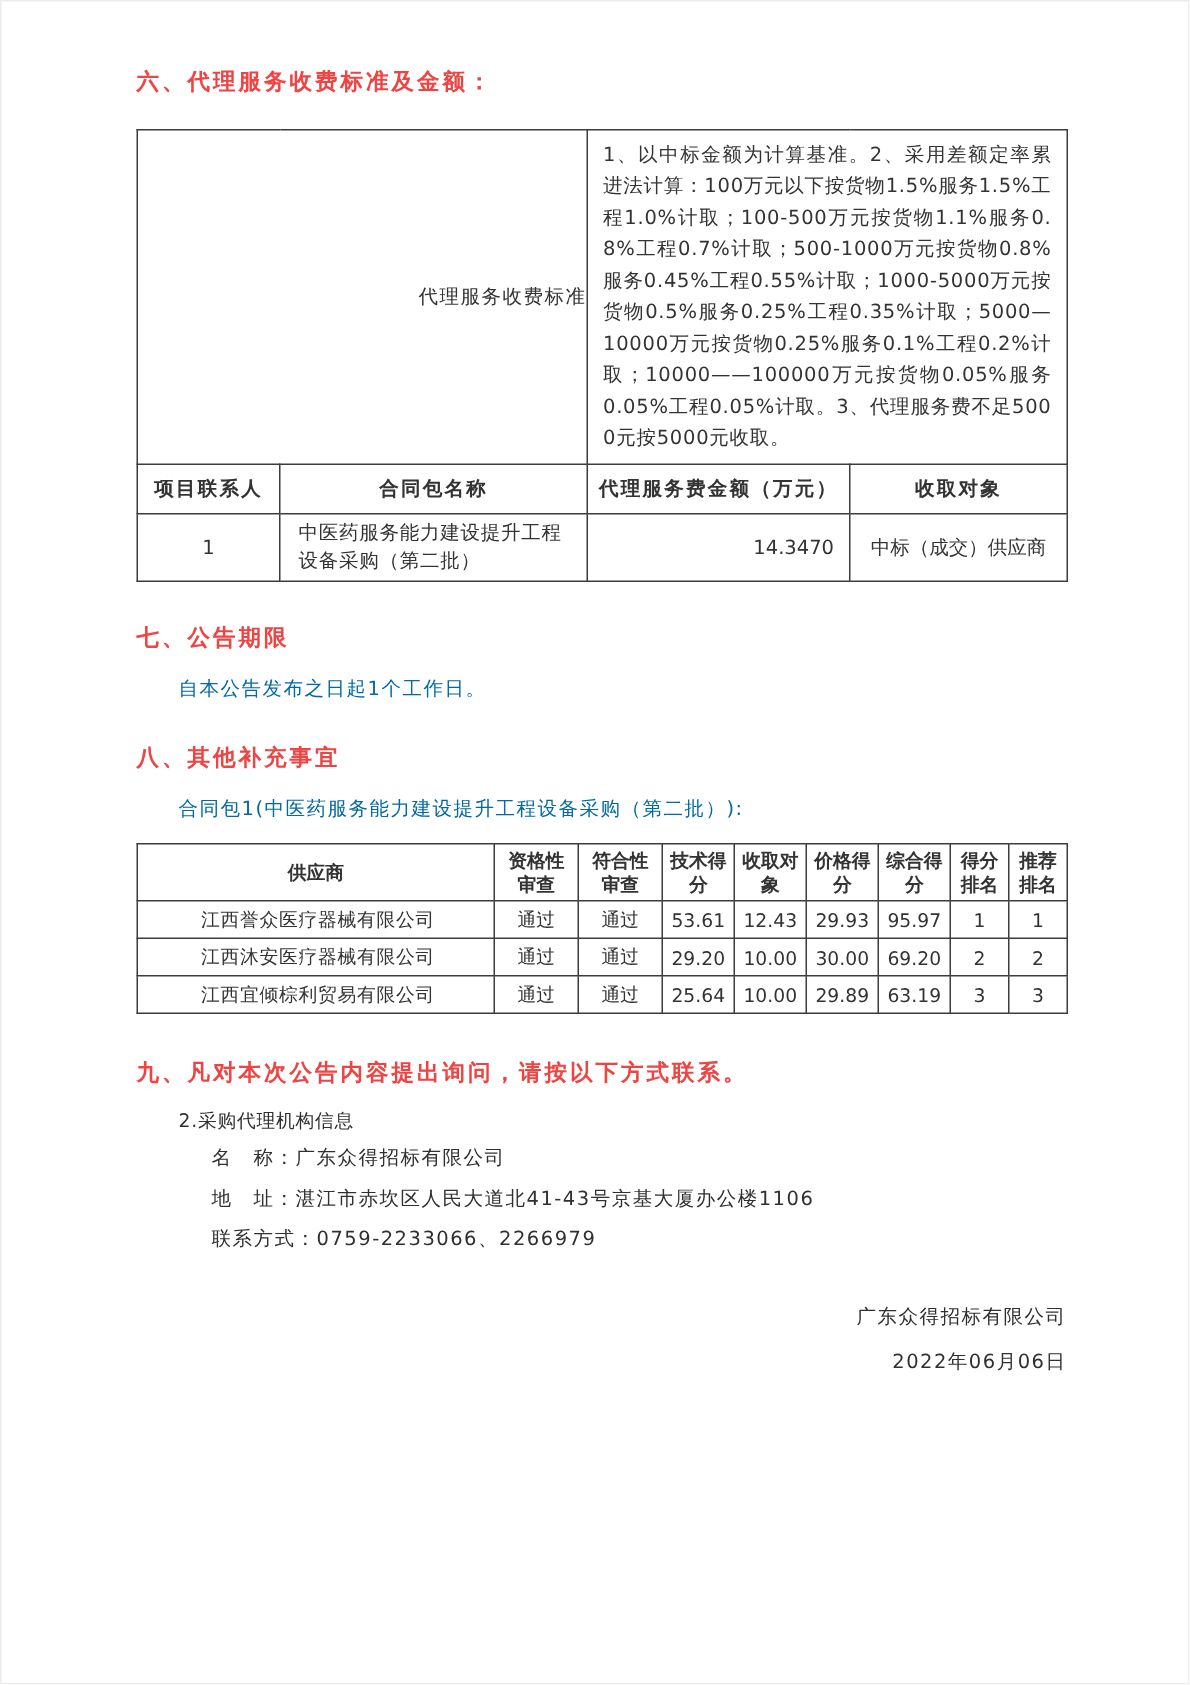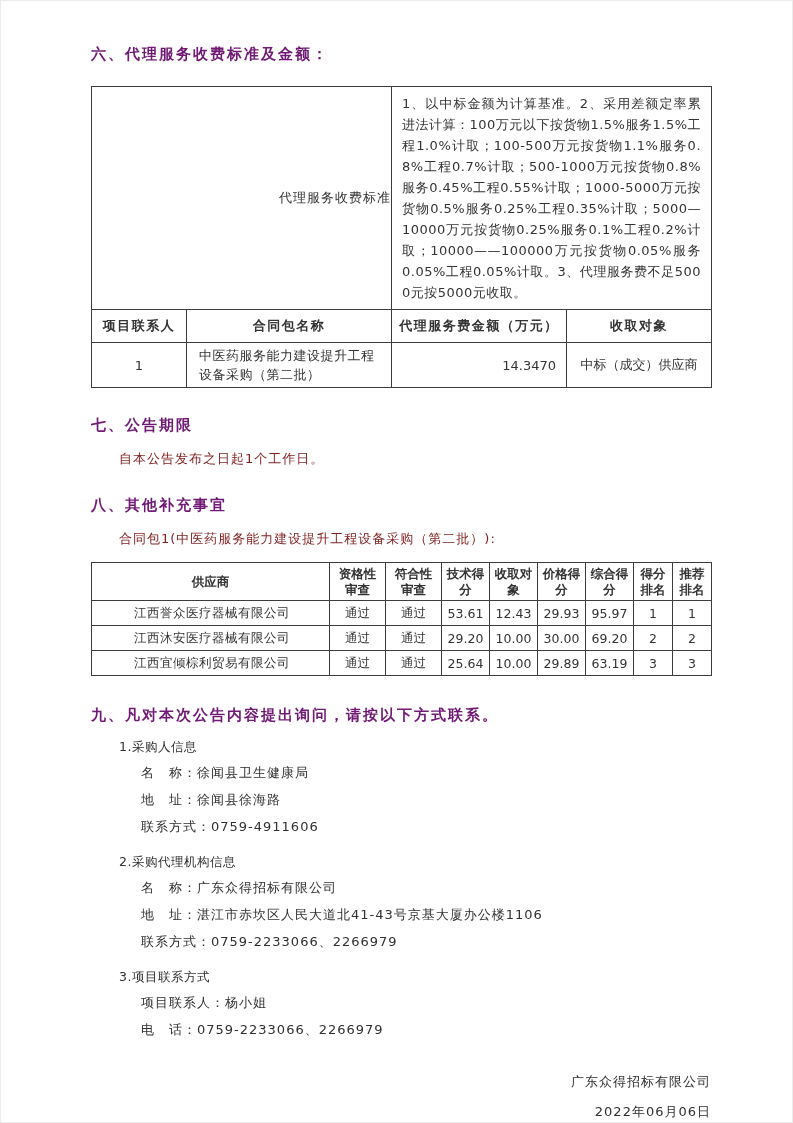--- a/index.html
+++ b/index.html
@@ -15,30 +15,30 @@
   }
   .content {
     position:absolute;
     left:90px; top:0;
     width:620px;
   }
   .sec-heading {
     font-size:15px;
     font-weight:bold;
     letter-spacing:2px;
-    color:#701a75;
+    color:#ef4444;
   }
   #h6 { margin-top:44px; }
   #h7 { margin-top:28px; }
   #h8 { margin-top:28px; }
   #h9 { margin-top:30px; }
   .body-text {
     font-size:13px;
     letter-spacing:1px;
-    color:#7f1d1d;
+    color:#0369a1;
   }
   .indent-1 { padding-left:28px; }
   .para { margin-top:15px; }
 
   table {
     border-collapse:collapse;
     table-layout:fixed;
     width:620px;
     font-size:13px;
     color:#333;
@@ -191,39 +191,28 @@
         <td>29.89</td>
         <td>63.19</td>
         <td>3</td>
         <td>3</td>
       </tr>
     </tbody>
       </table>
 
     <div id="h9" class="sec-heading">九、凡对本次公告内容提出询问，请按以下方式联系。</div>
 
-    <div class="contact-group">
-      <div class="contact-heading">1.采购人信息</div>
-      <div class="contact-line">名　称：徐闻县卫生健康局</div>
-      <div class="contact-line">地　址：徐闻县徐海路</div>
-      <div class="contact-line">联系方式：0759-4911606</div>
-    </div>
 
     <div class="contact-group">
       <div class="contact-heading">2.采购代理机构信息</div>
       <div class="contact-line">名　称：广东众得招标有限公司</div>
       <div class="contact-line">地　址：湛江市赤坎区人民大道北41-43号京基大厦办公楼1106</div>
       <div class="contact-line">联系方式：0759-2233066、2266979</div>
     </div>
 
-    <div class="contact-group">
-      <div class="contact-heading">3.项目联系方式</div>
-      <div class="contact-line">项目联系人：杨小姐</div>
-      <div class="contact-line">电　话：0759-2233066、2266979</div>
-    </div>
 
     <div class="signature">
       <div class="sig-line">广东众得招标有限公司</div>
       <div class="sig-line">2022年06月06日</div>
     </div>
 
   </div>
 </div>
 
 </body></html>

